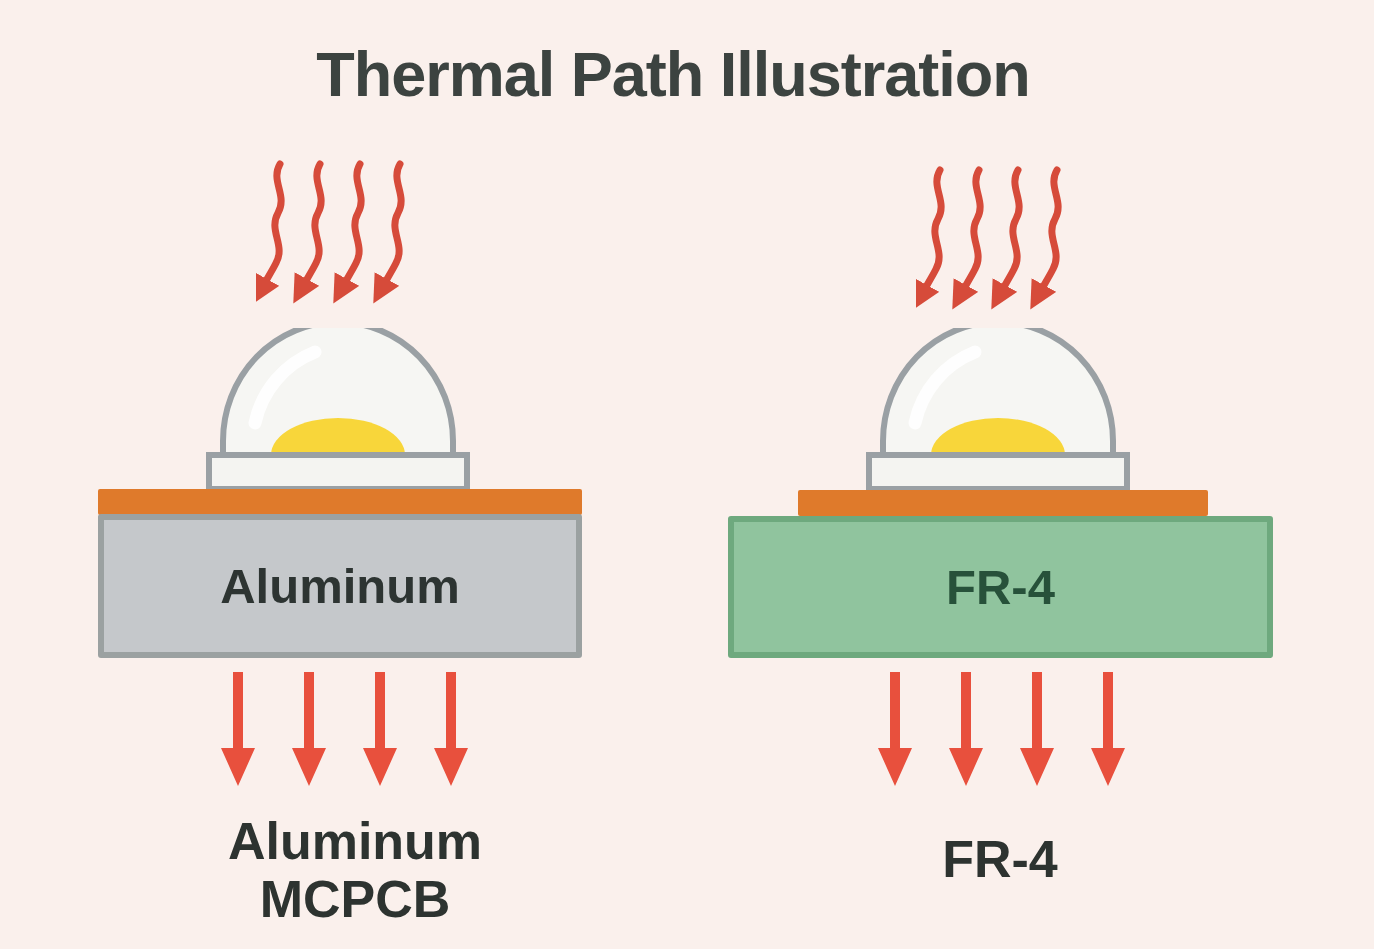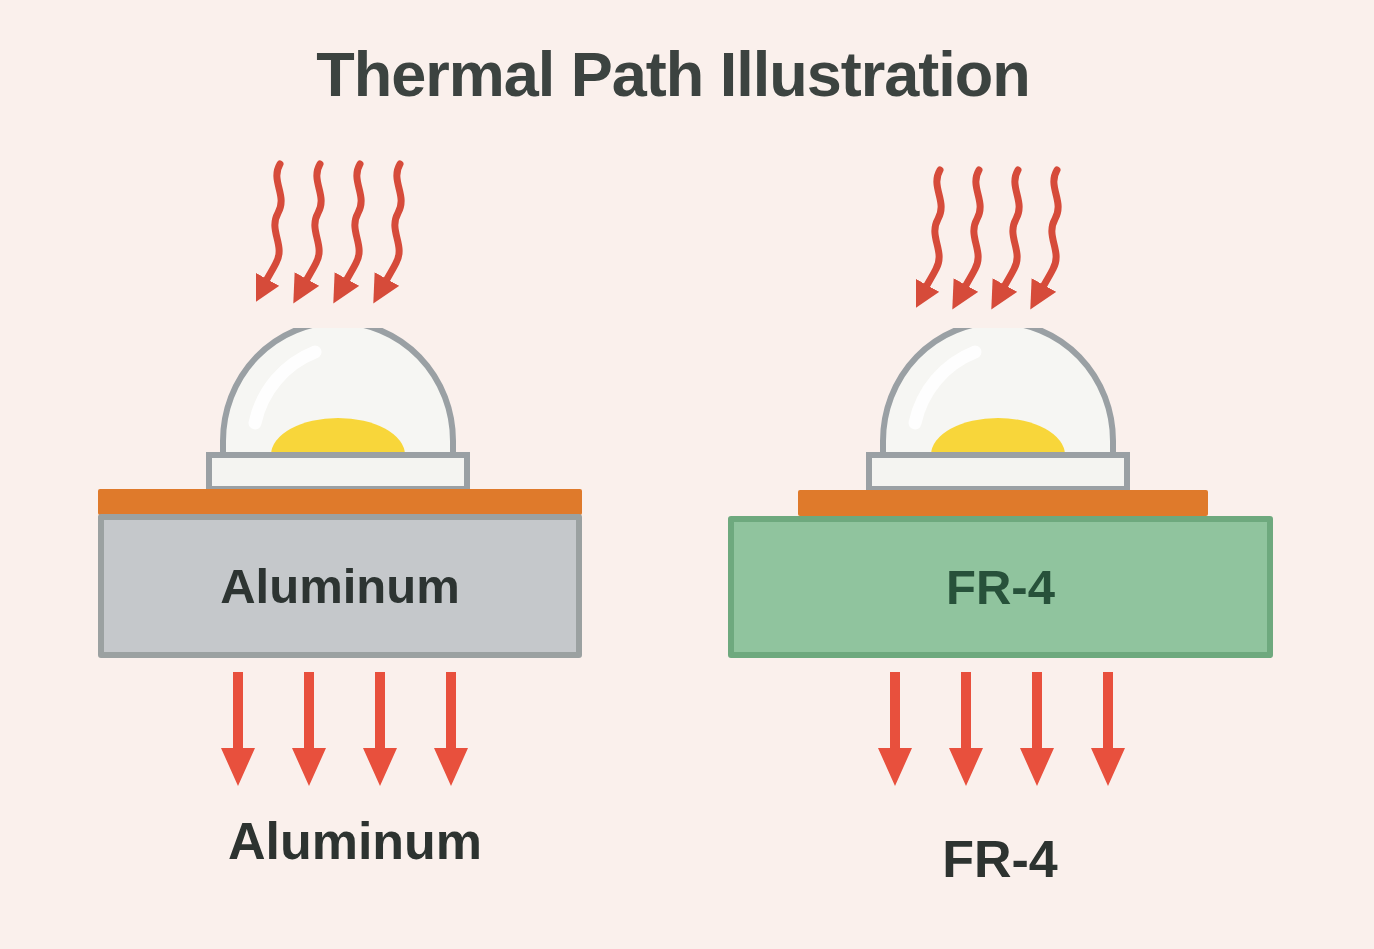--- a/index.html
+++ b/index.html
@@ -96,20 +96,21 @@
 
     <svg class="abs" style="left:221px;top:672px;" width="250" height="116" viewBox="0 0 250 116">
       <polygon class="out-arrow" points="12,0 22,0 22,76 34,76 17,114 0,76 12,76"></polygon>
       <polygon class="out-arrow" points="83,0 93,0 93,76 105,76 88,114 71,76 83,76"></polygon>
       <polygon class="out-arrow" points="154,0 164,0 164,76 176,76 159,114 142,76 154,76"></polygon>
       <polygon class="out-arrow" points="225,0 235,0 235,76 247,76 230,114 213,76 225,76"></polygon>
     </svg>
 
     <div class="abs caption" style="left:155px;top:812px;width:400px;">
       <div>Aluminum</div>
+      <div>MCPCB</div>
     </div>
   </section>
 
   <section>
 
     <svg class="abs" style="left:916px;top:166px;" width="170" height="150" viewBox="0 0 170 150">
       <defs>
         <marker id="wavyHeadR" markerUnits="userSpaceOnUse" markerWidth="28" markerHeight="28" refX="8" refY="14" orient="auto">
           <path class="wavy-head" d="M0 0 L28 14 L0 28 Z"></path>
         </marker>

